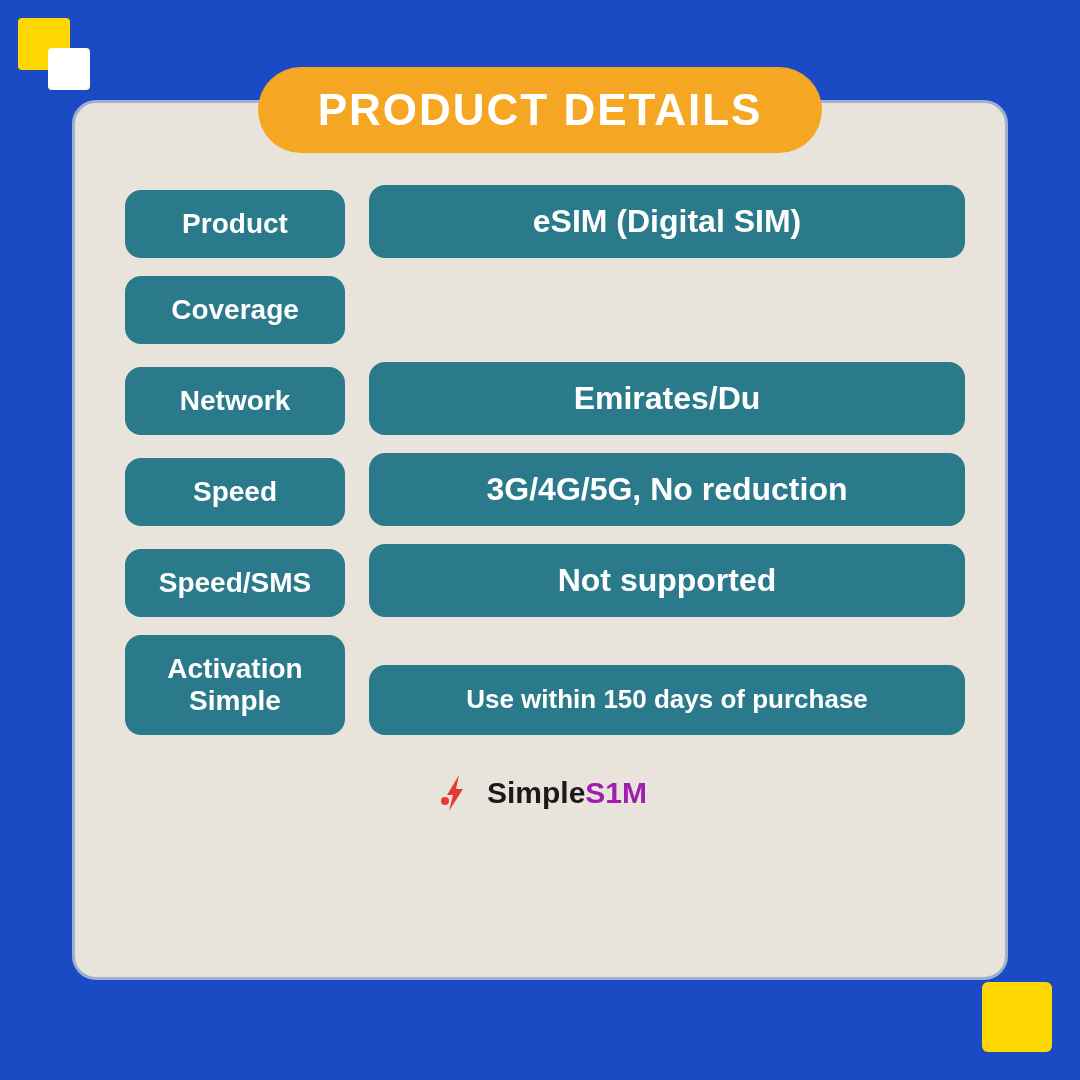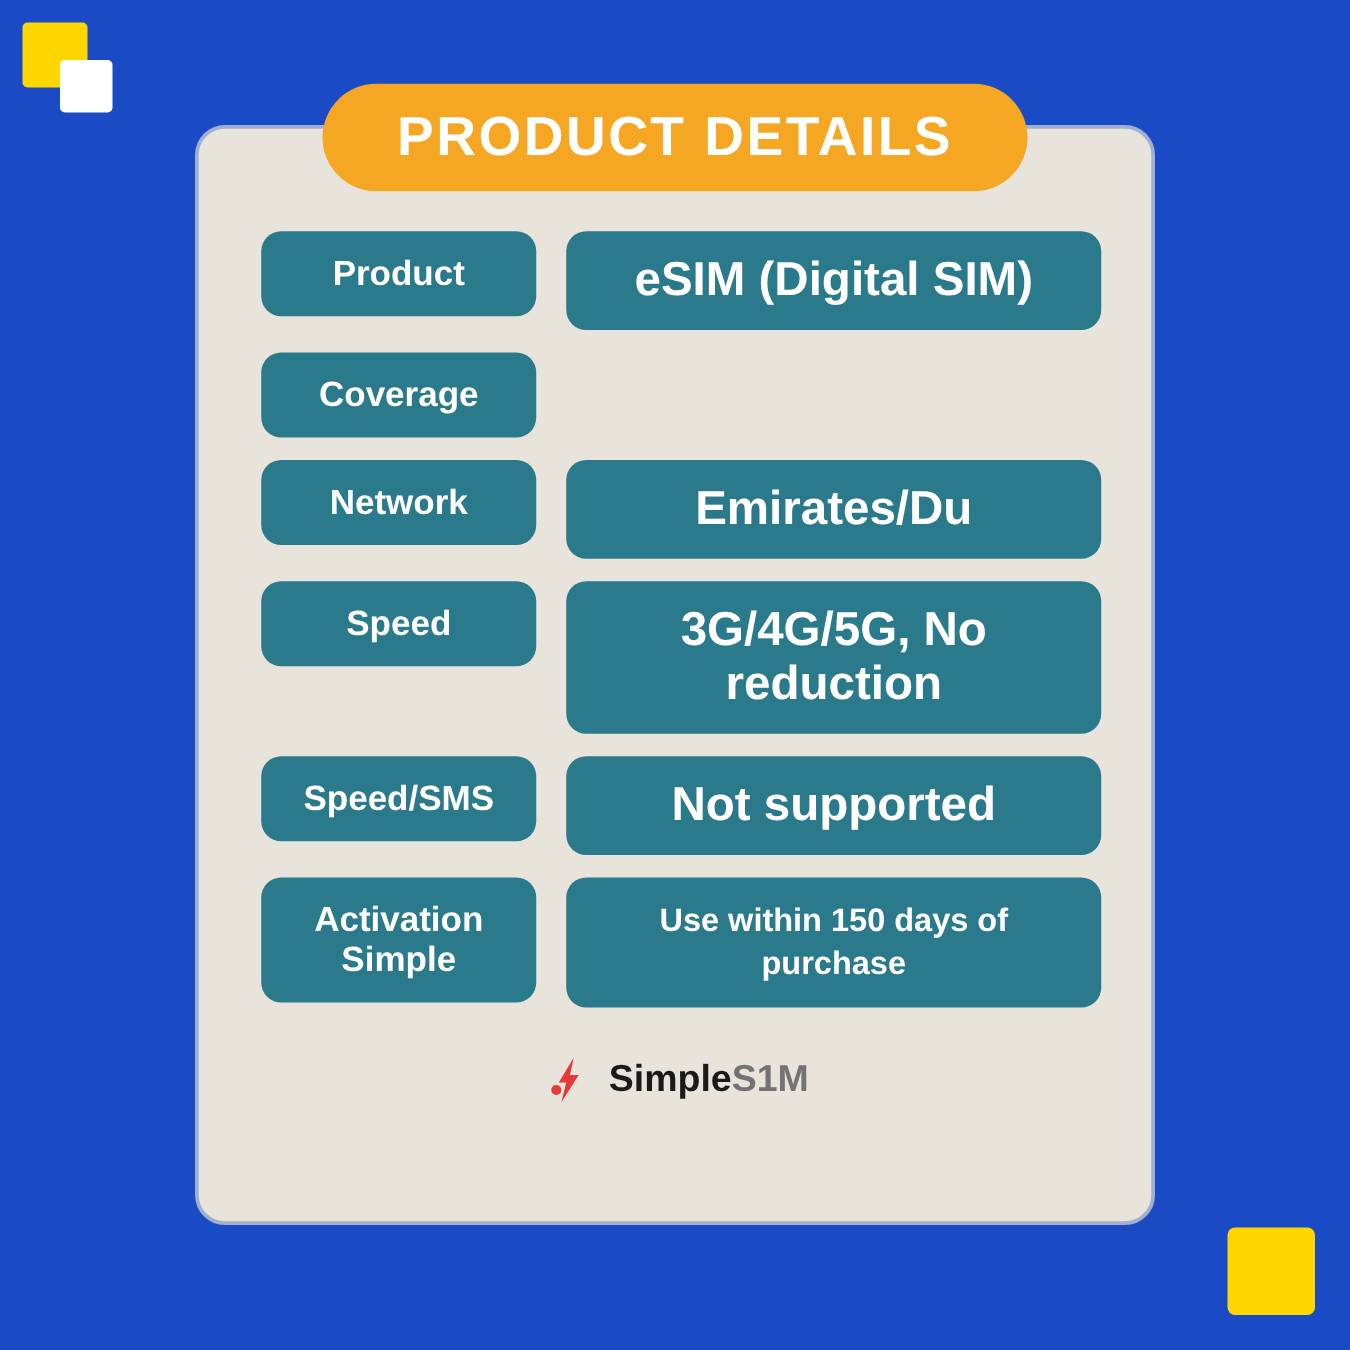--- a/index.html
+++ b/index.html
@@ -48,21 +48,21 @@
       bottom: 28px;
       right: 28px;
       width: 70px;
       height: 70px;
       background: #FFD700;
       border-radius: 6px;
     }
 
     
     .card {
-      width: 768px;
+      width: 936px;
       min-height: 880px;
       background: #e8e4dc;
       border-radius: 24px;
       border: 3px solid #a0b0d0;
       padding: 0 40px 40px 40px;
       display: flex;
       flex-direction: column;
       align-items: center;
       position: relative;
     }
@@ -86,21 +86,21 @@
     .rows-container {
       width: 100%;
       display: flex;
       flex-direction: column;
       gap: 18px;
     }
 
     .row {
       display: flex;
       gap: 24px;
-      align-items: flex-start;
+      align-items: flex-end;
       padding-left: 10px;
     }
 
     .cell {
       background: #2a7a8c;
       border-radius: 16px;
       display: flex;
       align-items: center;
       justify-content: center;
       padding: 18px 20px;
@@ -110,21 +110,21 @@
     }
 
     .cell-label {
       min-width: 220px;
       max-width: 220px;
       font-size: 28px;
     }
 
     .cell-value {
       flex: 1;
-      font-size: 38px;
+      font-size: 32px;
     }
 
     .cell-value.large-text {
       font-size: 26px;
       line-height: 1.3;
     }
 
     
     .footer {
       margin-top: 36px;
@@ -139,21 +139,21 @@
       justify-content: center;
     }
 
     .brand-name {
       color: #1a1a1a;
       font-size: 30px;
       font-weight: 900;
     }
 
     .brand-name span.sim {
-      color: #737373;
+      color: #a21caf;
     }
   </style>
 </head>
 <body>
 
 <div class="deco-top-left">
   <div class="sq1"></div>
   <div class="sq2"></div>
 </div>
 

